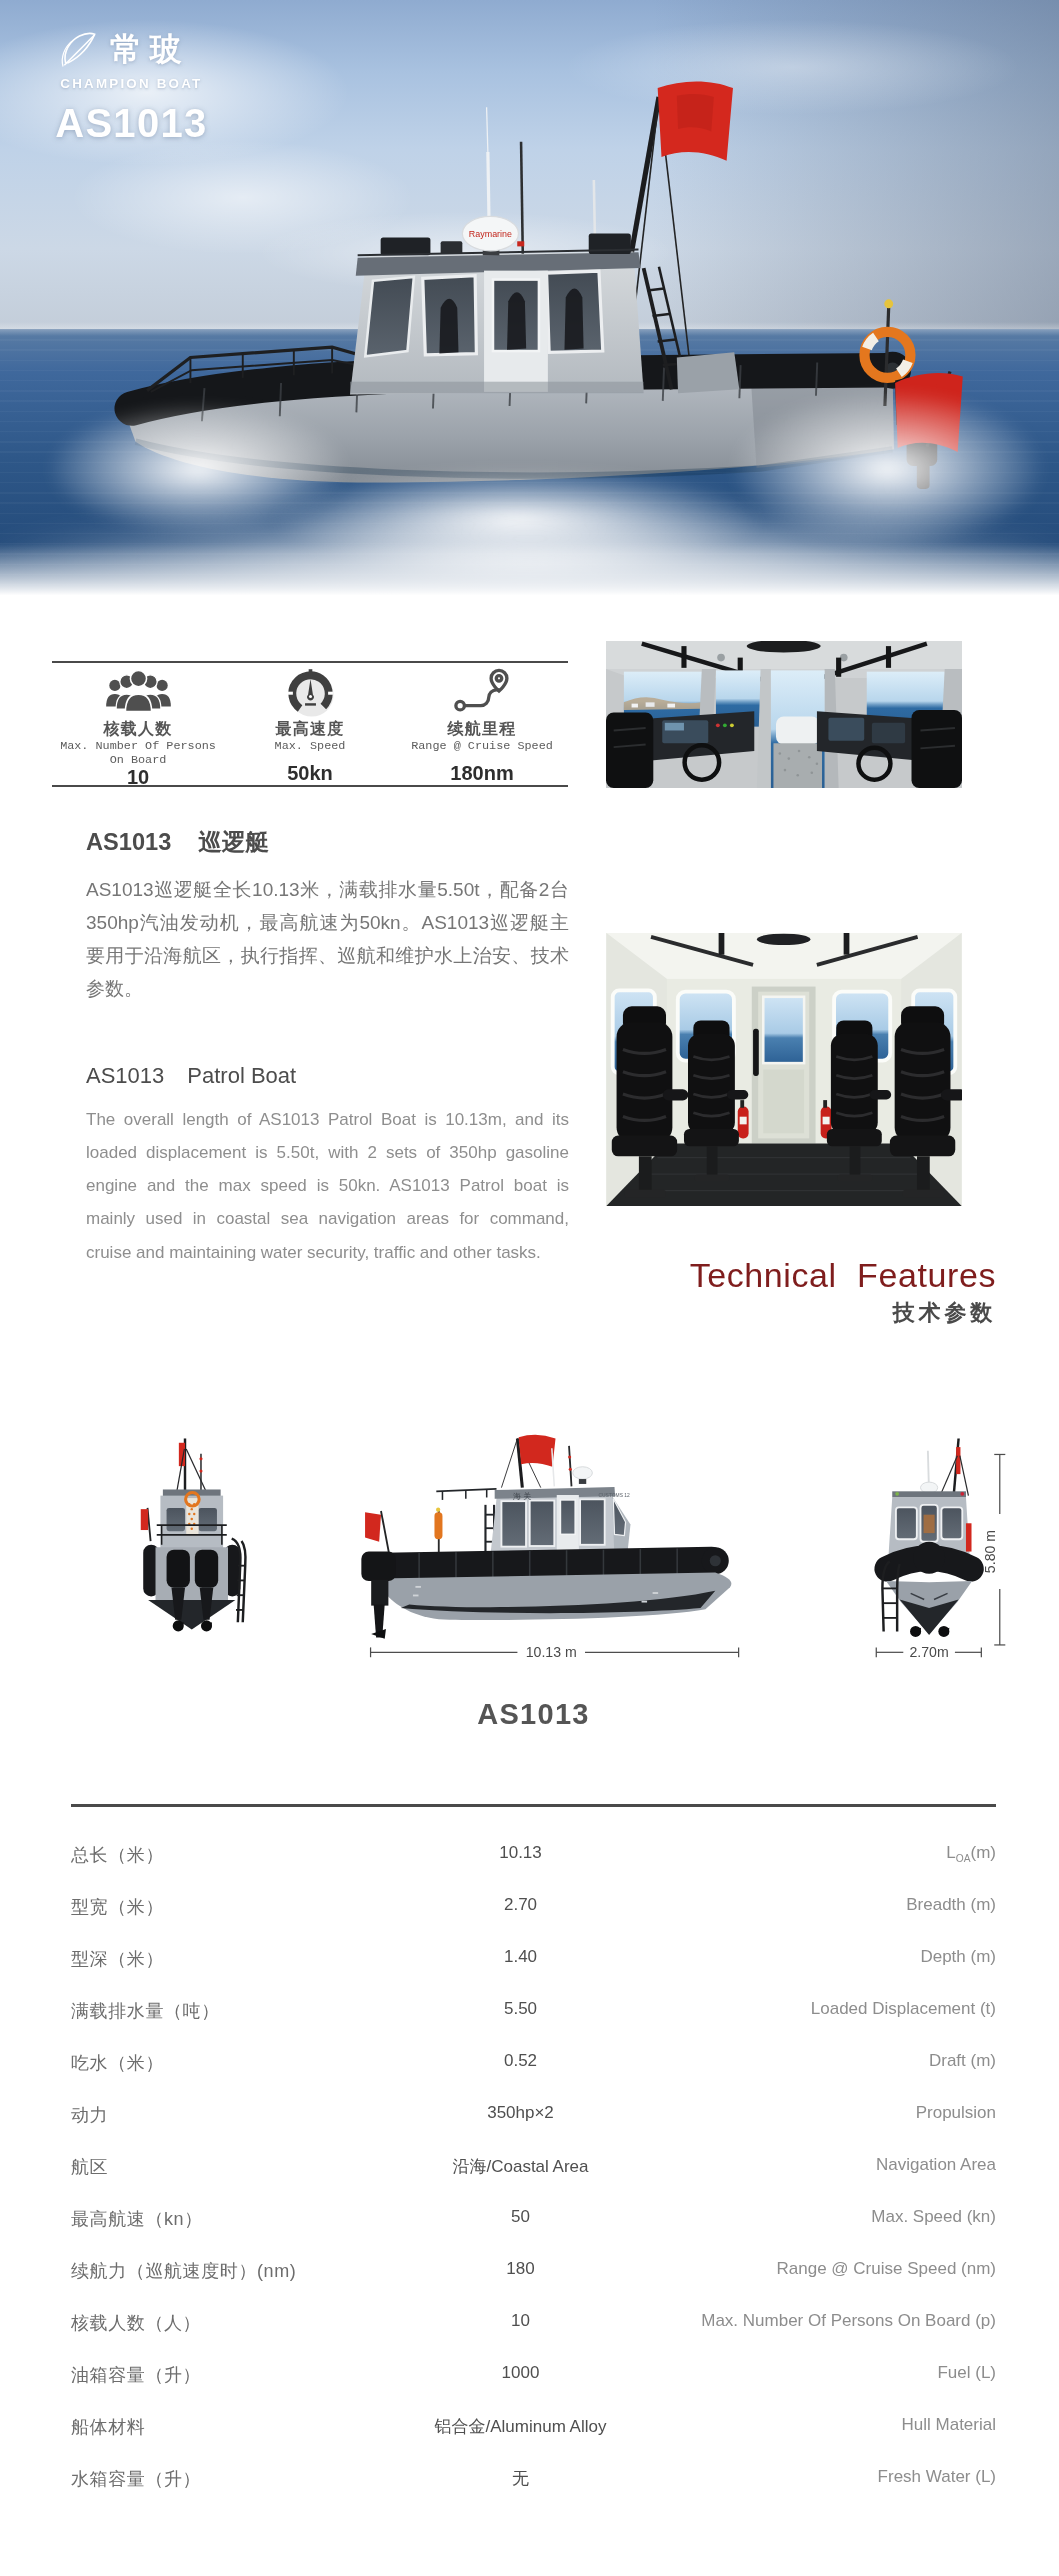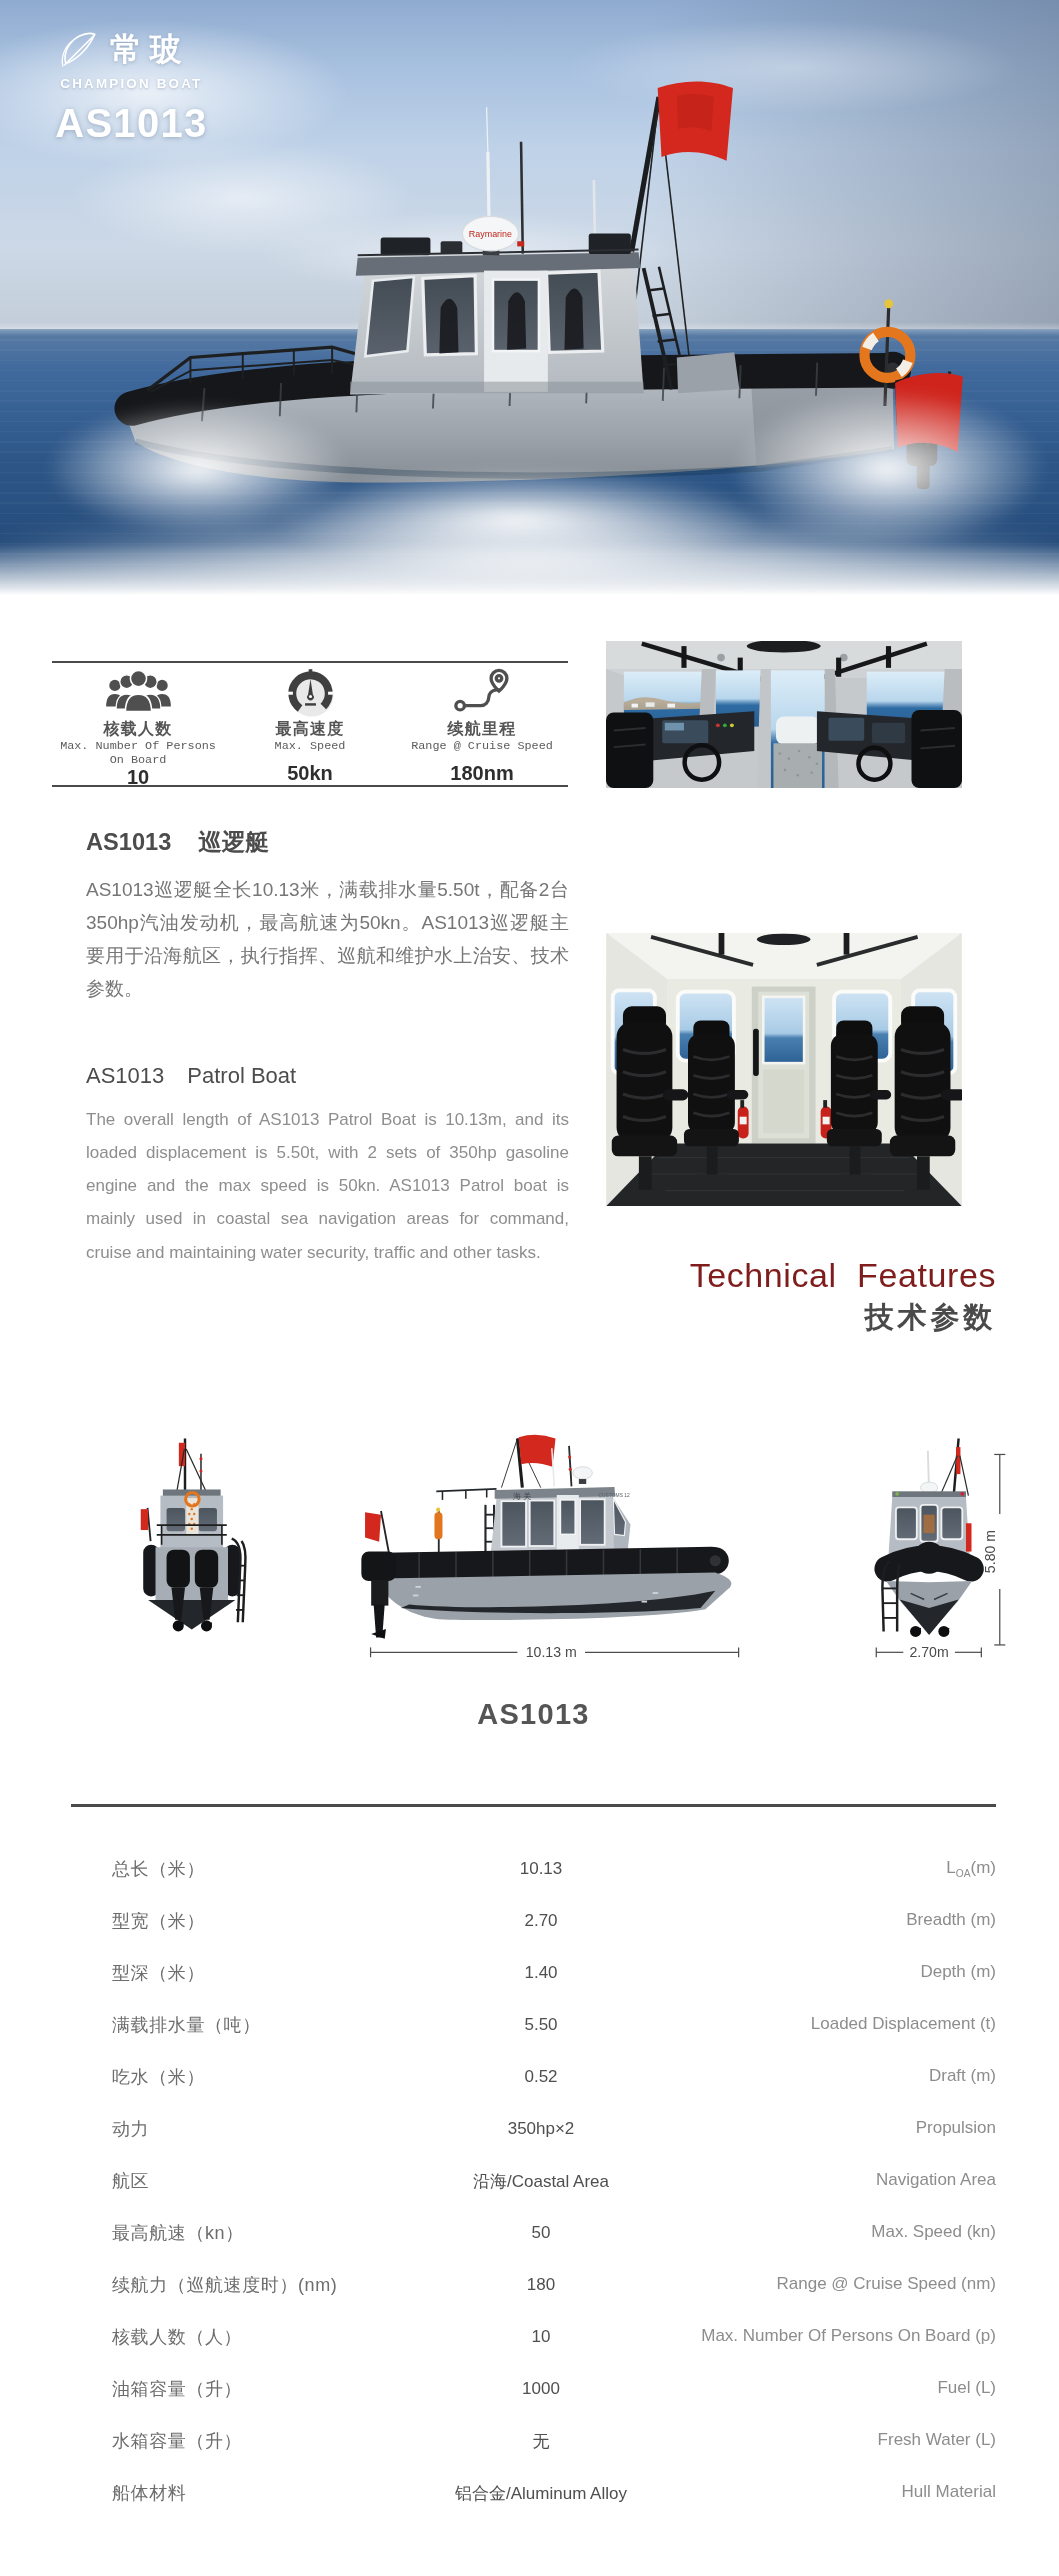--- a/index.html
+++ b/index.html
@@ -62,32 +62,32 @@
   .intro-cn h3 .t2{margin-left:27px;}
   .intro-cn p{margin:15.3px 0 0 0;font-size:19px;line-height:1.74;color:#767676;text-align:justify;}
   .intro-en{position:absolute;left:86px;top:1063px;width:483px;}
   .intro-en h3{margin:0;font-size:22px;font-weight:400;color:#4c4c4c;}
   .intro-en h3 .t2{margin-left:23px;}
   .intro-en p{margin:14px 0 0 0;font-size:17px;line-height:1.95;color:#8e8e8e;text-align:justify;}
 
   
   .tech{position:absolute;left:396px;top:1256px;width:600px;text-align:right;}
   .tech-en{font-size:34px;font-weight:300;color:#7f1d1d;letter-spacing:0.6px;word-spacing:10.2px;}
-  .tech-cn{font-size:29px;font-weight:700;color:#4a4a4a;margin-top:2.6px;letter-spacing:3.8px;}
+  .tech-cn{font-size:22px;font-weight:700;color:#4a4a4a;margin-top:2.6px;letter-spacing:3.8px;}
 
   
   .diagrams{position:absolute;left:0;top:1423px;width:1020px;height:262px;padding-left:32px;}
   .diagrams svg{display:block;width:100%;height:100%;}
 
   
   .spec-title{position:absolute;left:71px;top:1698px;width:925px;text-align:center;
               font-size:29px;font-weight:700;color:#555;letter-spacing:1.3px;}
   .spec-rule{position:absolute;left:71px;top:1804px;width:925px;height:3.2px;background:#4a4a4a;}
   .spec-rows{position:absolute;left:71px;top:1843px;width:925px;}
-  .srow{display:flex;align-items:center;height:52px;margin-left:41px;}
+  .srow{display:flex;height:52px;}
   .scn{width:274px;font-size:18px;color:#6d6d6d;letter-spacing:0.6px;}
   .sval{flex:1;text-align:center;font-size:17px;color:#4f4f4f;}
   .sen{width:300px;text-align:right;font-size:17px;color:#8d8d8d;}
   .sen sub{font-size:0.6em;}
 </style>
 </head>
 <body>
 
 <div class="page">
 
@@ -706,25 +706,25 @@
       <div class="scn">核载人数（人）</div>
       <div class="sval">10</div>
       <div class="sen"><span>Max. Number Of Persons On Board (p)</span><sub></sub><span></span></div>
     </div>
     <div class="srow">
       <div class="scn">油箱容量（升）</div>
       <div class="sval">1000</div>
       <div class="sen"><span>Fuel (L)</span><sub></sub><span></span></div>
     </div>
     <div class="srow">
+      <div class="scn">船体材料</div>
+      <div class="sval">铝合金/Aluminum Alloy</div>
+      <div class="sen"><span>Hull Material</span><sub></sub><span></span></div>
+    </div>
+    <div class="srow">
       <div class="scn">水箱容量（升）</div>
       <div class="sval">无</div>
       <div class="sen"><span>Fresh Water (L)</span><sub></sub><span></span></div>
     </div>
-    <div class="srow">
-      <div class="scn">船体材料</div>
-      <div class="sval">铝合金/Aluminum Alloy</div>
-      <div class="sen"><span>Hull Material</span><sub></sub><span></span></div>
-    </div>
 
   </div>
 </div>
 
 
 </body></html>

